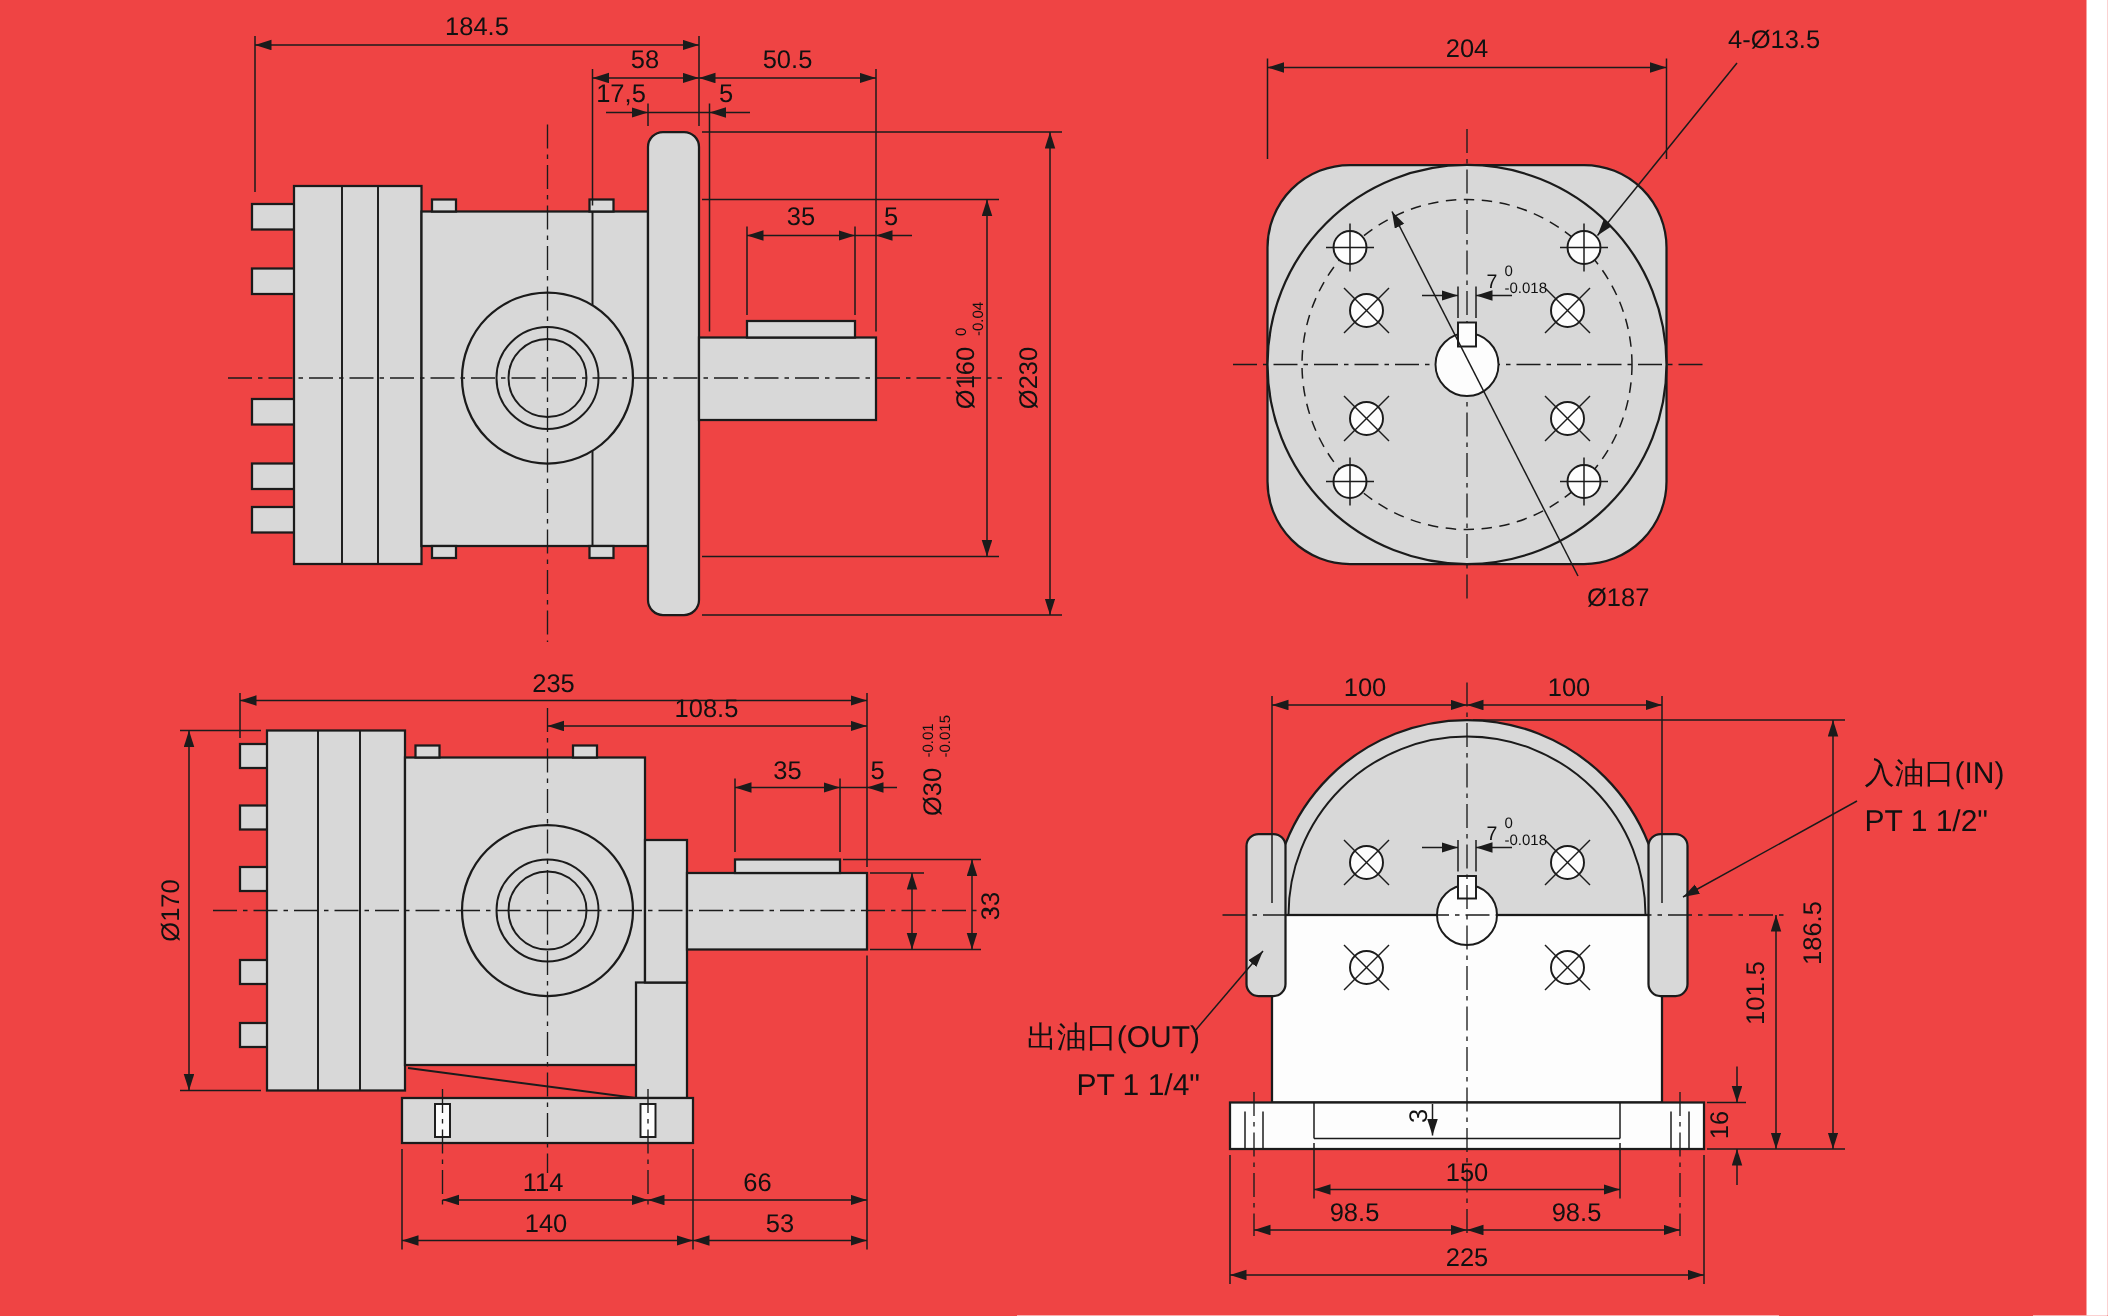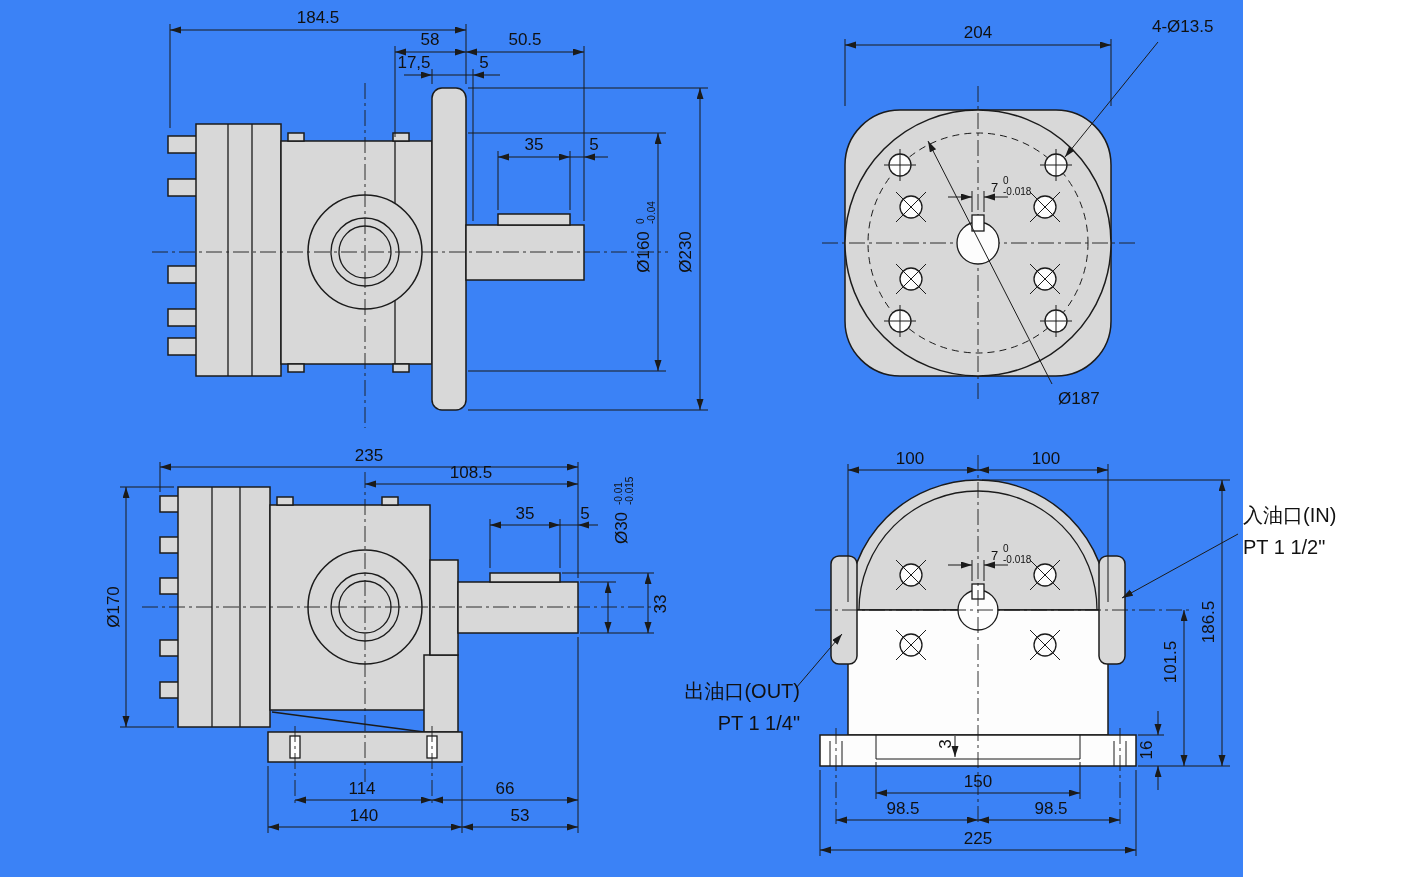--- a/index.html
+++ b/index.html
@@ -1,16 +1,16 @@
 <!DOCTYPE html>
 <html><head>
 <meta charset="utf-8">
 <style>
   html,body { margin:0; padding:0; background:#ffffff; }
-  .canvas { width:1243px; height:877px; background:#3b82f6; position:relative; }
+  .canvas { width:1391px; height:877px; background:#ef4444; position:relative; }
   svg { font-family:"Liberation Sans", sans-serif; display:block; }
   .part   { fill:#d8d8d8; stroke:#1b1b1b; stroke-width:1.5; stroke-linejoin:miter; }
   .part-w { fill:#fdfdfd; stroke:#1b1b1b; stroke-width:1.5; }
   .hole   { fill:#fdfdfd; stroke:#1b1b1b; stroke-width:1.3; }
   .edge   { fill:none; stroke:#1b1b1b; stroke-width:1.3; }
   .thin   { fill:none; stroke:#1b1b1b; stroke-width:1; }
   .dim    { fill:none; stroke:#1b1b1b; stroke-width:1; }
   .cl     { fill:none; stroke:#1b1b1b; stroke-width:0.9; stroke-dasharray:16 4 3 4; }
   .dash   { fill:none; stroke:#1b1b1b; stroke-width:1; stroke-dasharray:7 5; }
   .t  { font-size:17px; fill:#111; text-anchor:middle; }

